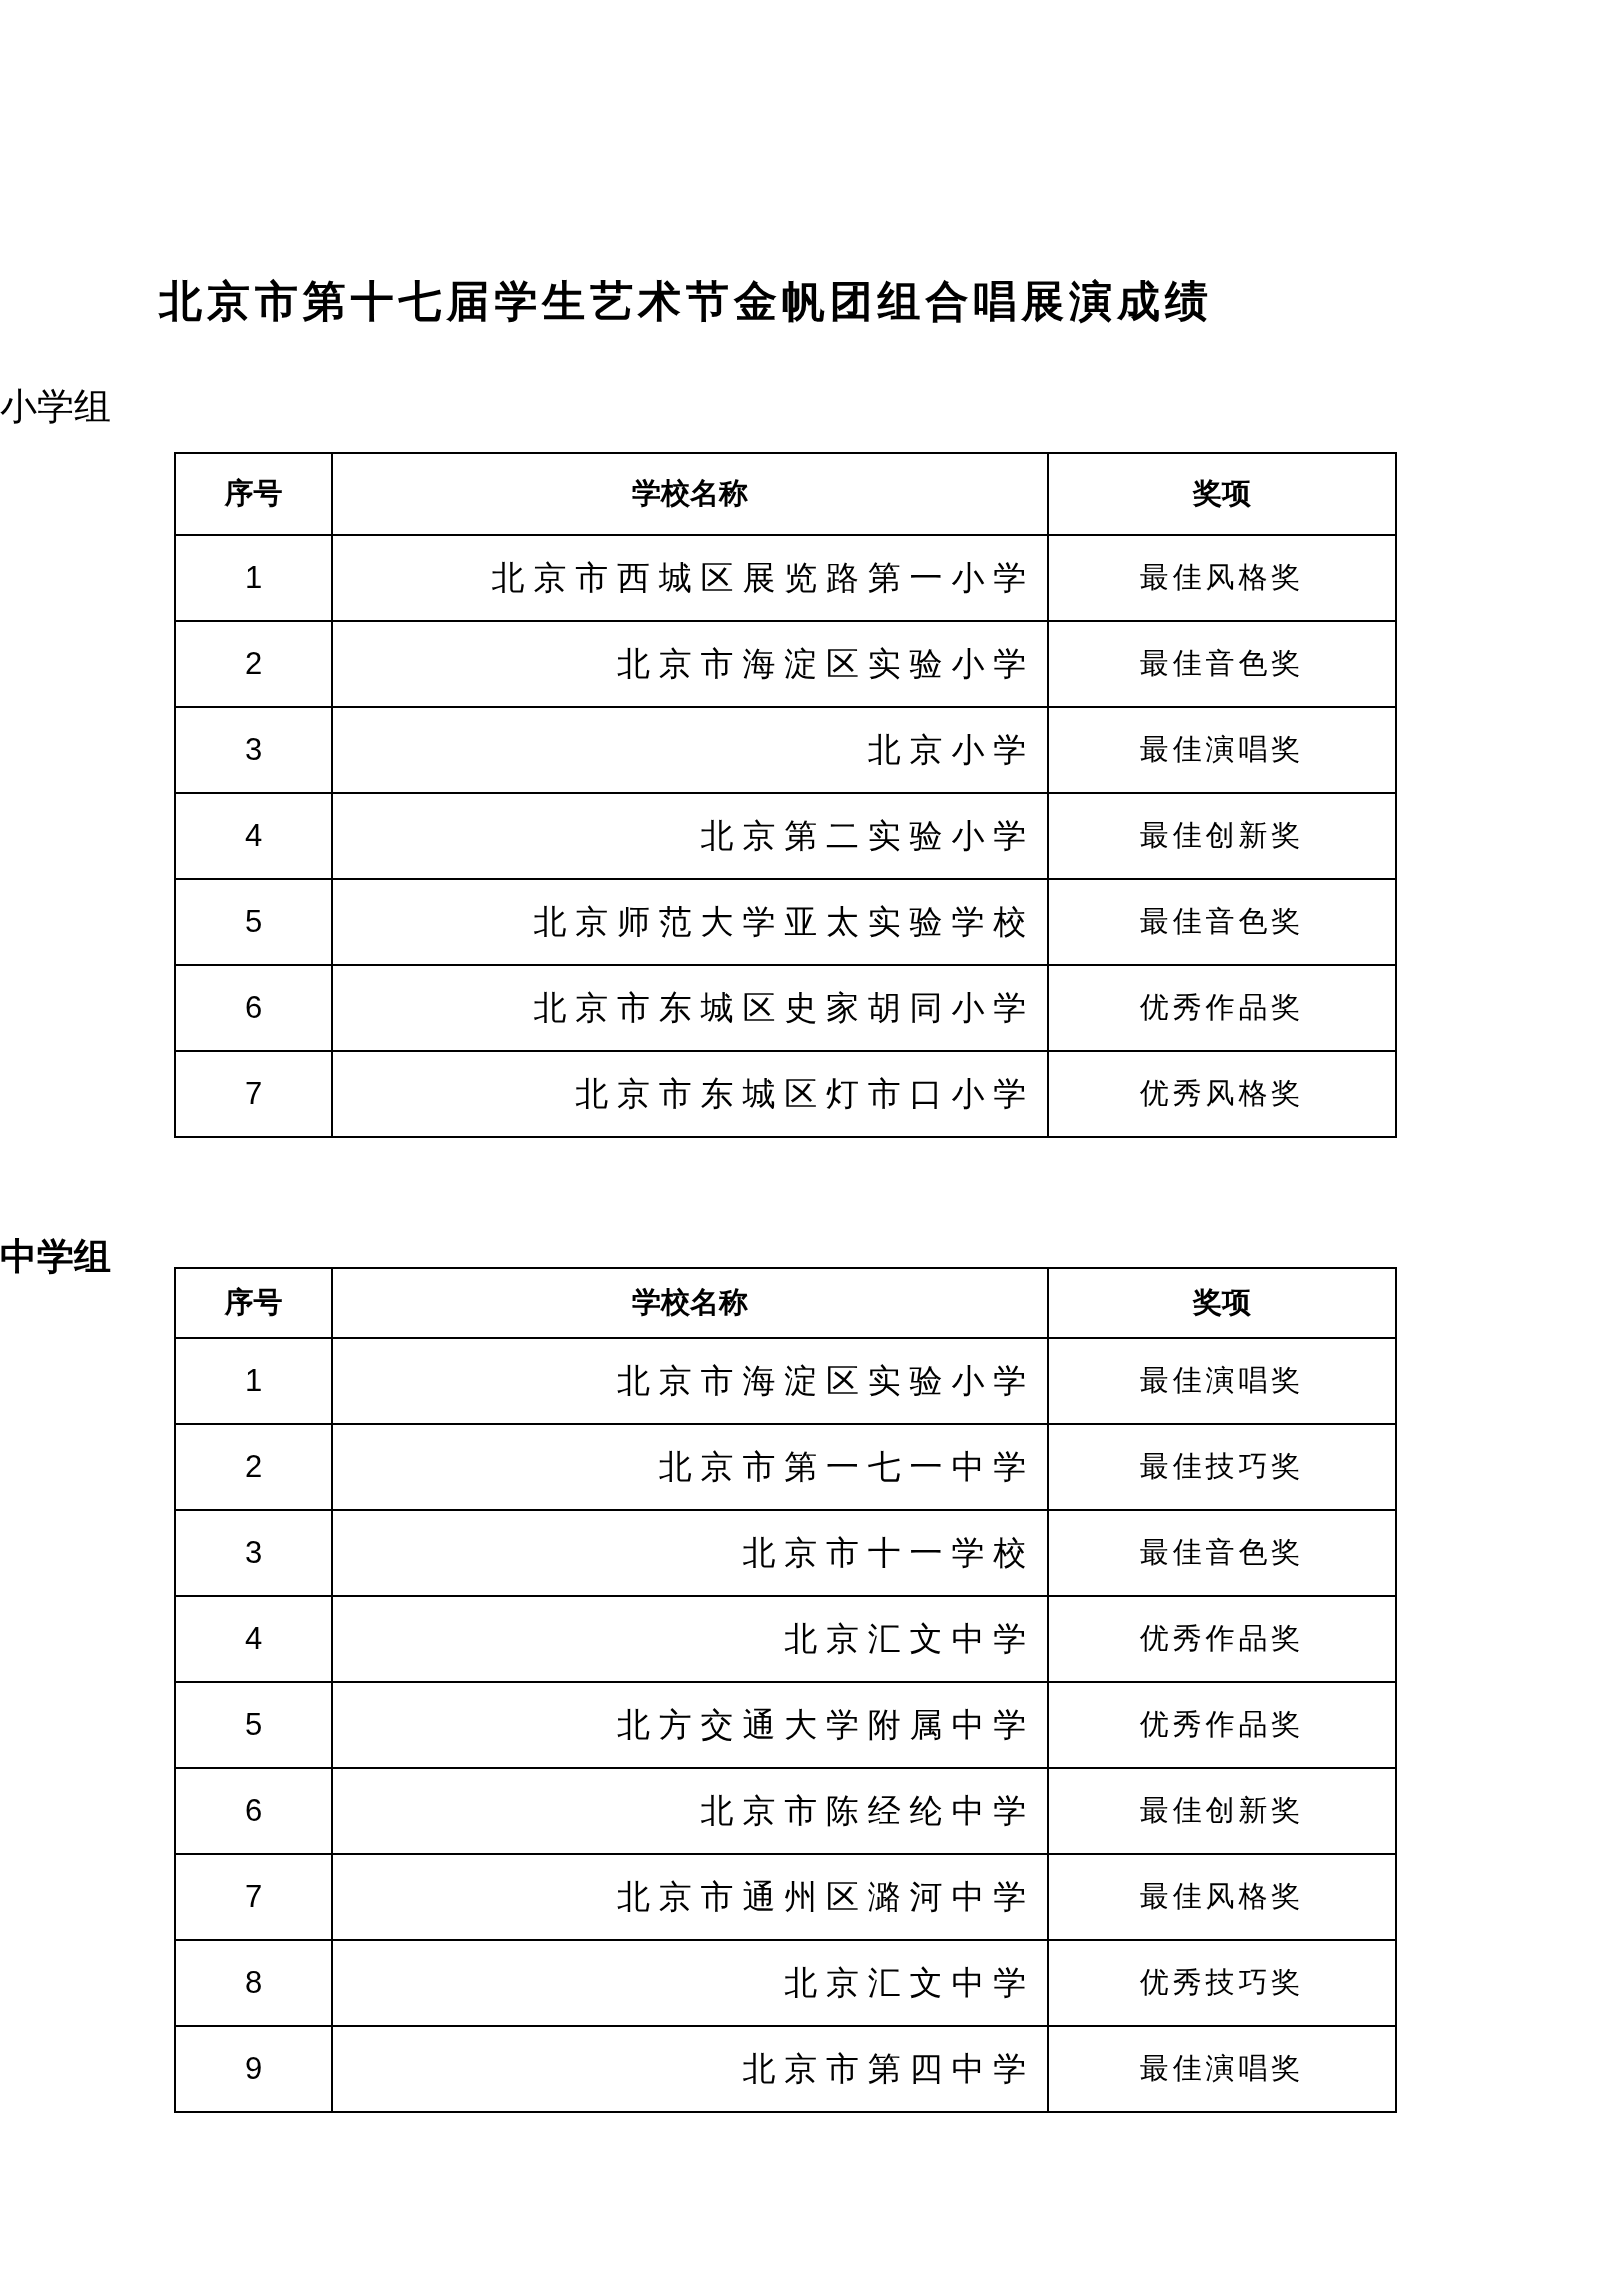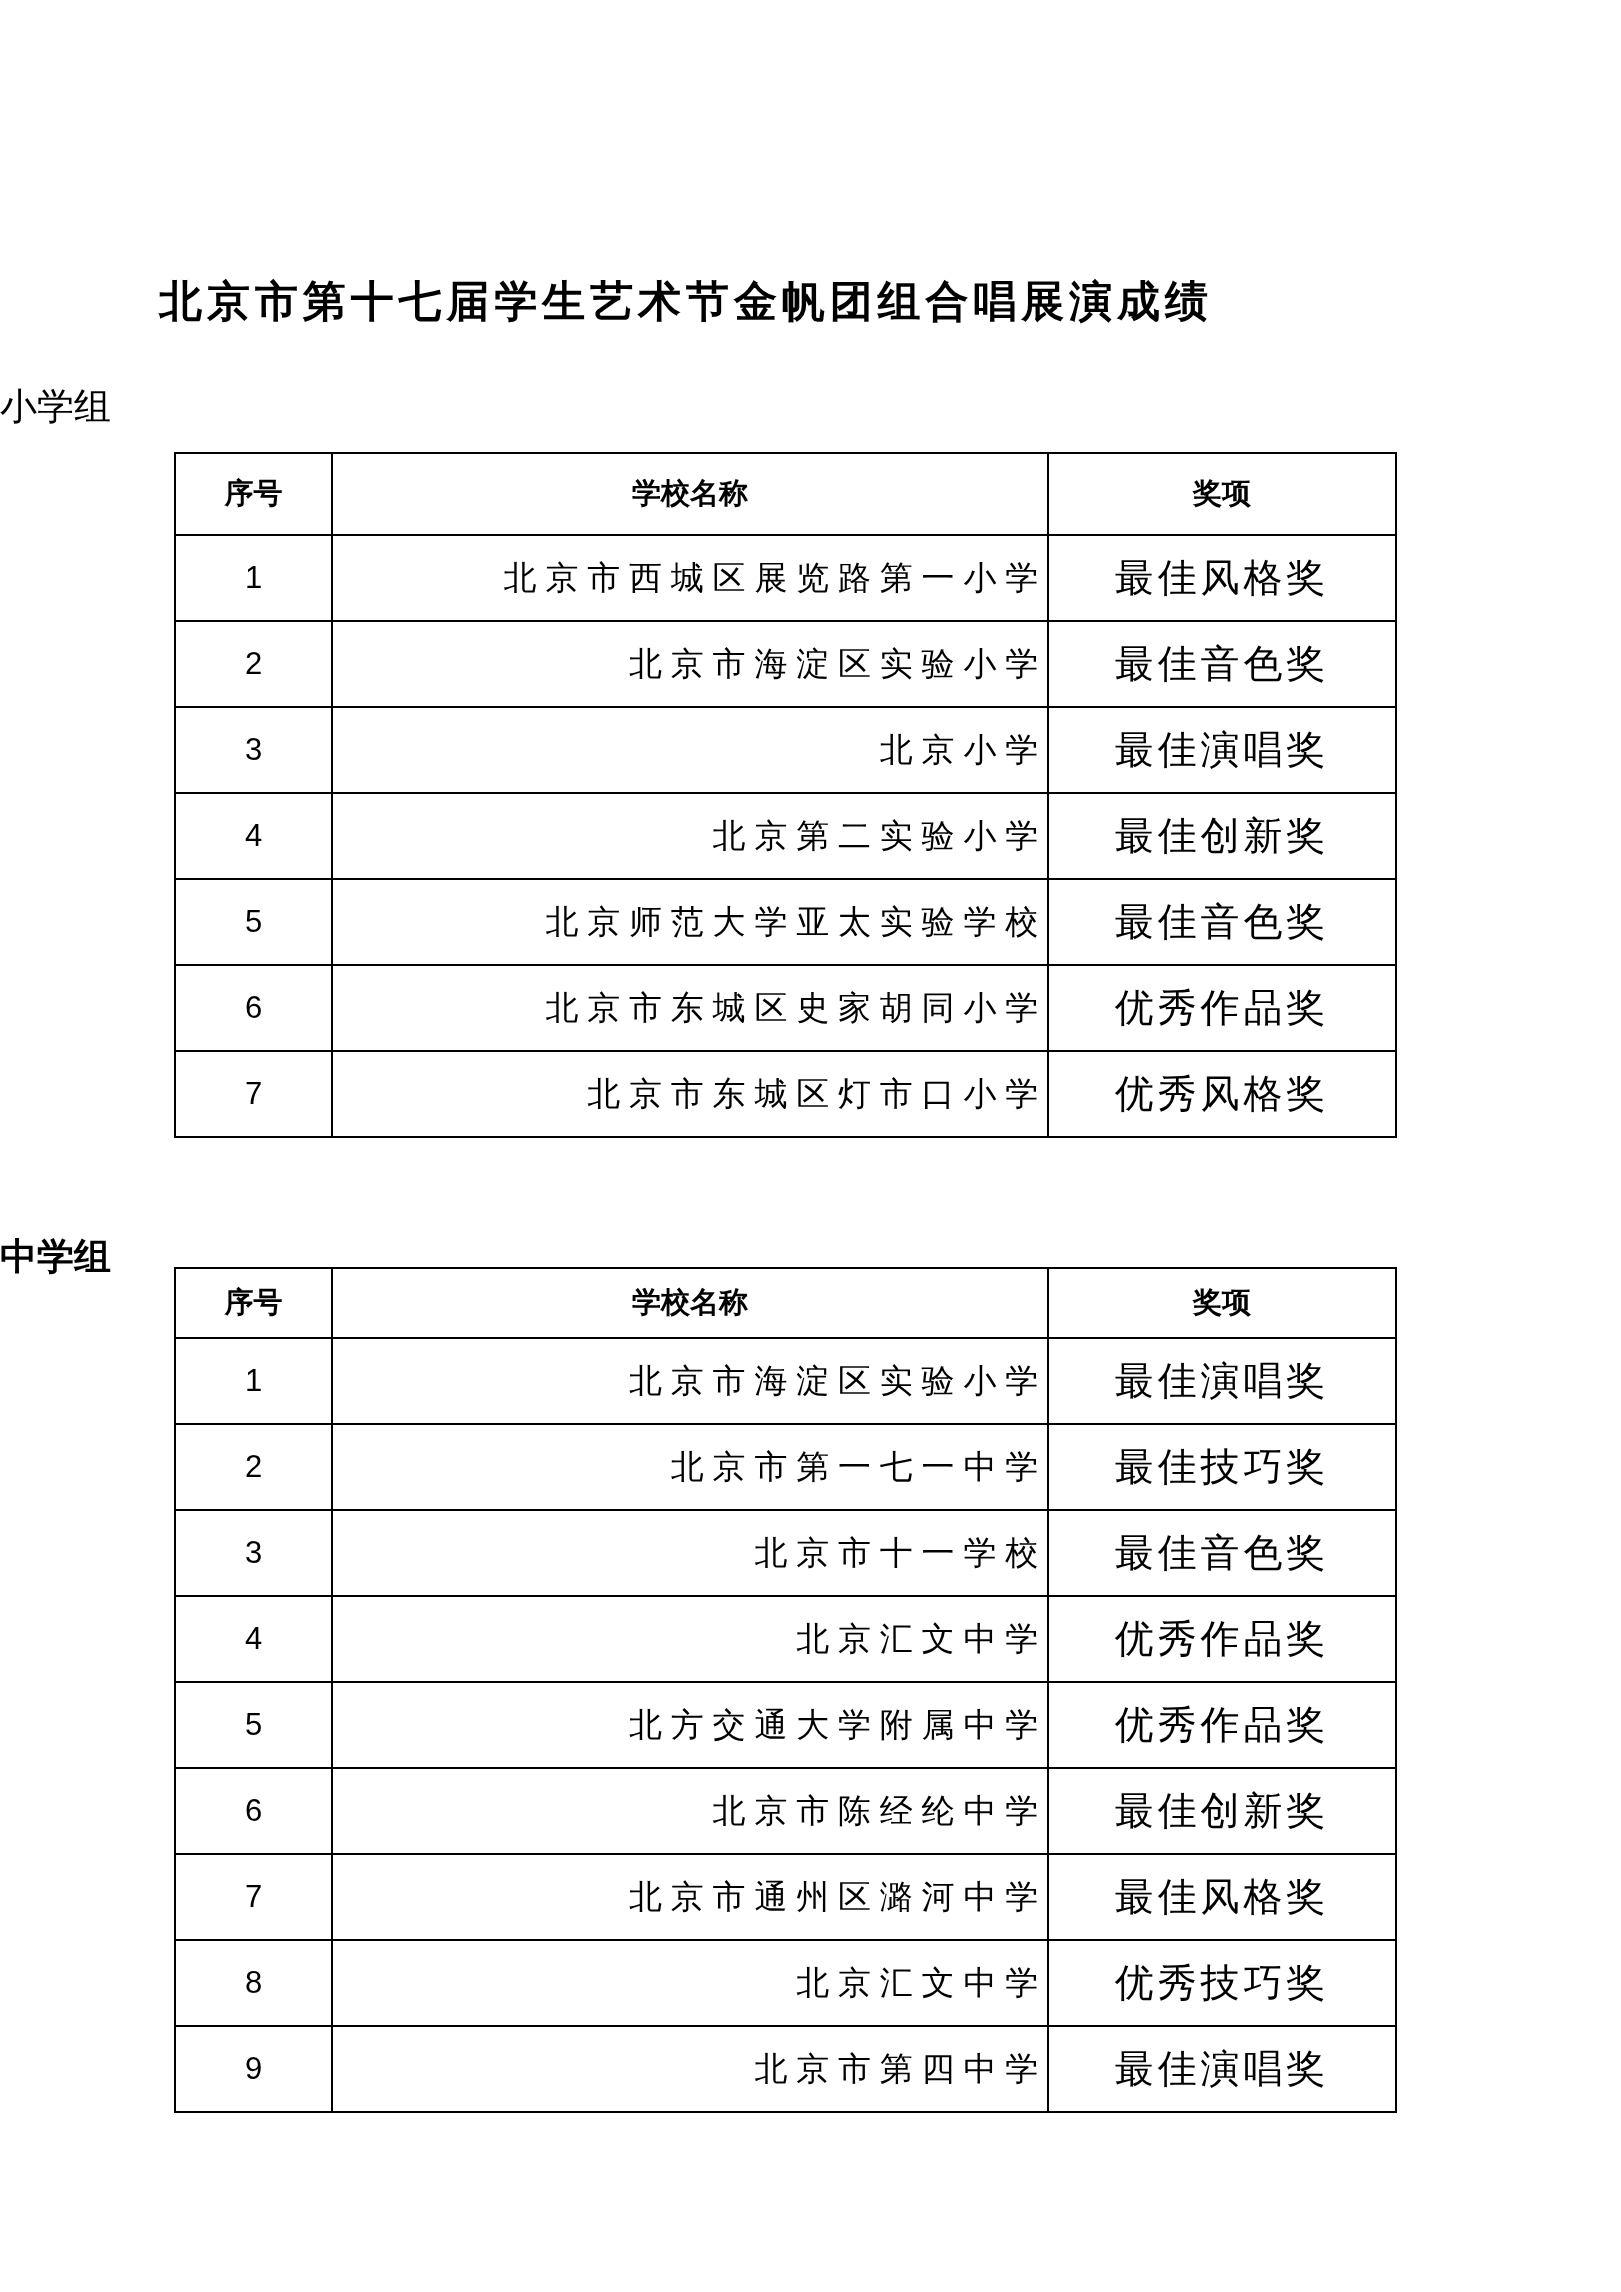--- a/index.html
+++ b/index.html
@@ -50,21 +50,21 @@
   }
   table.results.primary { top: 452px; }
   table.results.secondary { top: 1267px; }
 
   table.results col.c-num { width: 157px; }
   table.results col.c-name { width: 716px; }
   table.results col.c-award { width: 348px; }
 
   table.results th, table.results td {
     border: 2.9px solid #000000;
-    padding: 0;
+    padding: 12px;
     vertical-align: middle;
     overflow: hidden;
     white-space: nowrap;
   }
   table.results th {
     font-size: 29px;
     font-weight: bold;
     text-align: center;
   }
   table.results.primary thead tr { height: 82px; }
@@ -78,21 +78,21 @@
   }
   td.name {
     text-align: right;
     padding-left: 17.6px;
     font-size: 33px;
     letter-spacing: 8.8px;
     font-family: "DejaVu Serif", "Liberation Serif", serif;
   }
   td.award {
     text-align: center;
-    font-size: 39px;
+    font-size: 29px;
     letter-spacing: 3.9px;
     font-family: "DejaVu Serif", "Liberation Serif", serif;
     margin-left: 14px;
   }
 </style>
 </head>
 <body>
 
 <div class="page-title">北京市第十七届学生艺术节金帆团组合唱展演成绩</div>
 

